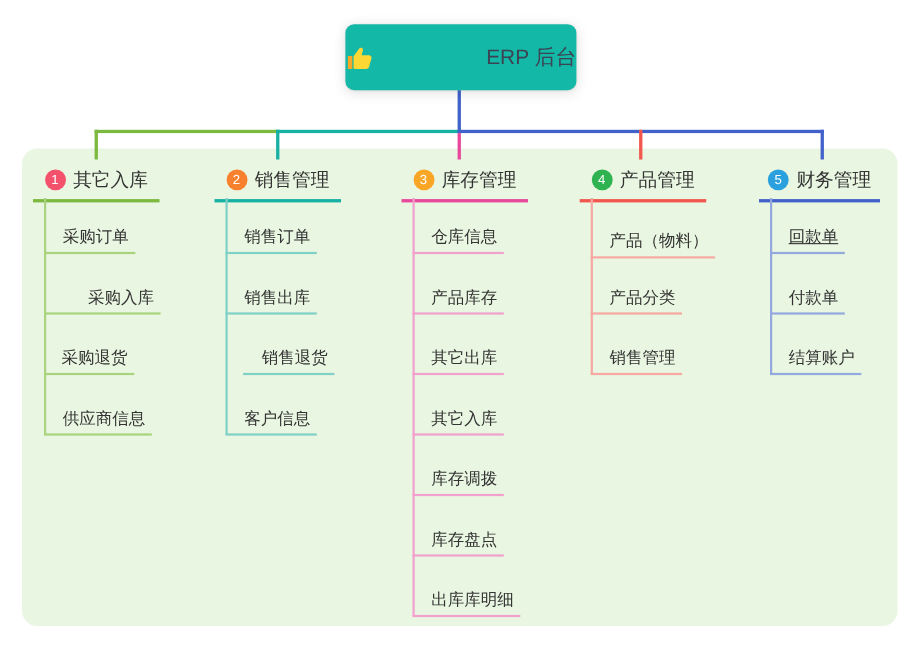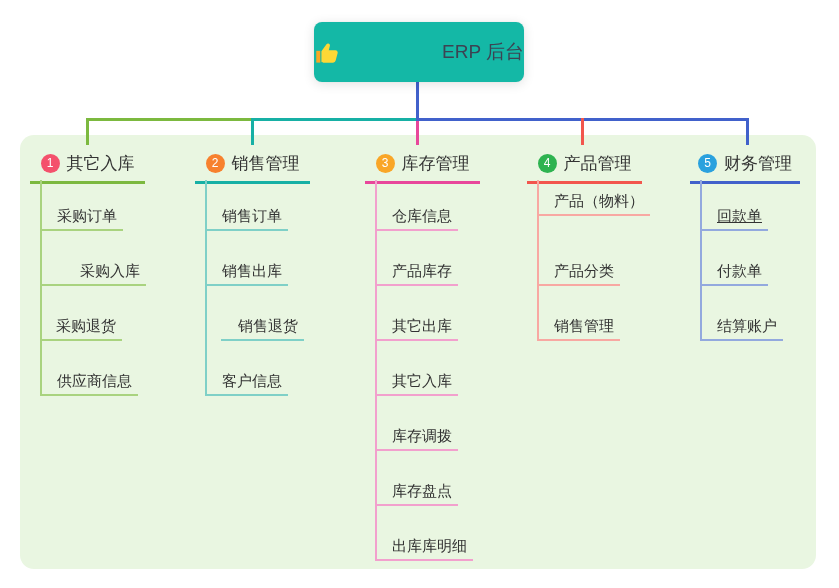--- a/index.html
+++ b/index.html
@@ -106,21 +106,21 @@
   <div class="child c3" style="left:375px;top:371px;">其它入库</div>
   <div class="child c3" style="left:375px;top:426px;">库存调拨</div>
   <div class="child c3" style="left:375px;top:481px;">库存盘点</div>
   <div class="child c3" style="left:375px;top:536px;">出库库明细</div>
 
   <div class="branch b4" style="left:527px;">
     <span class="badge">4</span>
     <span>产品管理</span>
   </div>
   <div class="vline" style="left:537px;top:180px;height:160px;background:#f8a8a2;"></div>
-  <div class="child c4" style="left:537px;top:191px;">产品（物料）</div>
+  <div class="child c4" style="left:537px;top:210px;">产品（物料）</div>
   <div class="child c4" style="left:537px;top:261px;">产品分类</div>
   <div class="child c4" style="left:537px;top:316px;">销售管理</div>
 
   <div class="branch b5" style="left:690px;width:110px;">
     <span class="badge">5</span>
     <span>财务管理</span>
   </div>
   <div class="vline" style="left:700px;top:180px;height:160px;background:#93a9de;"></div>
   <div class="child c5" style="left:700px;top:206px;text-decoration:underline;">回款单</div>
   <div class="child c5" style="left:700px;top:261px;">付款单</div>

